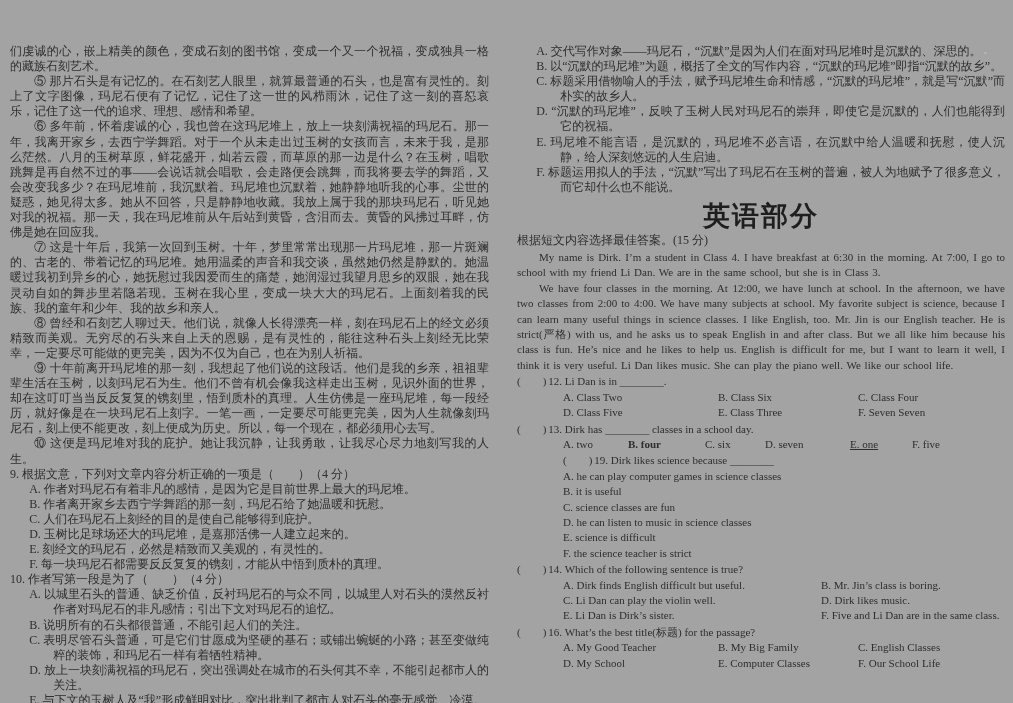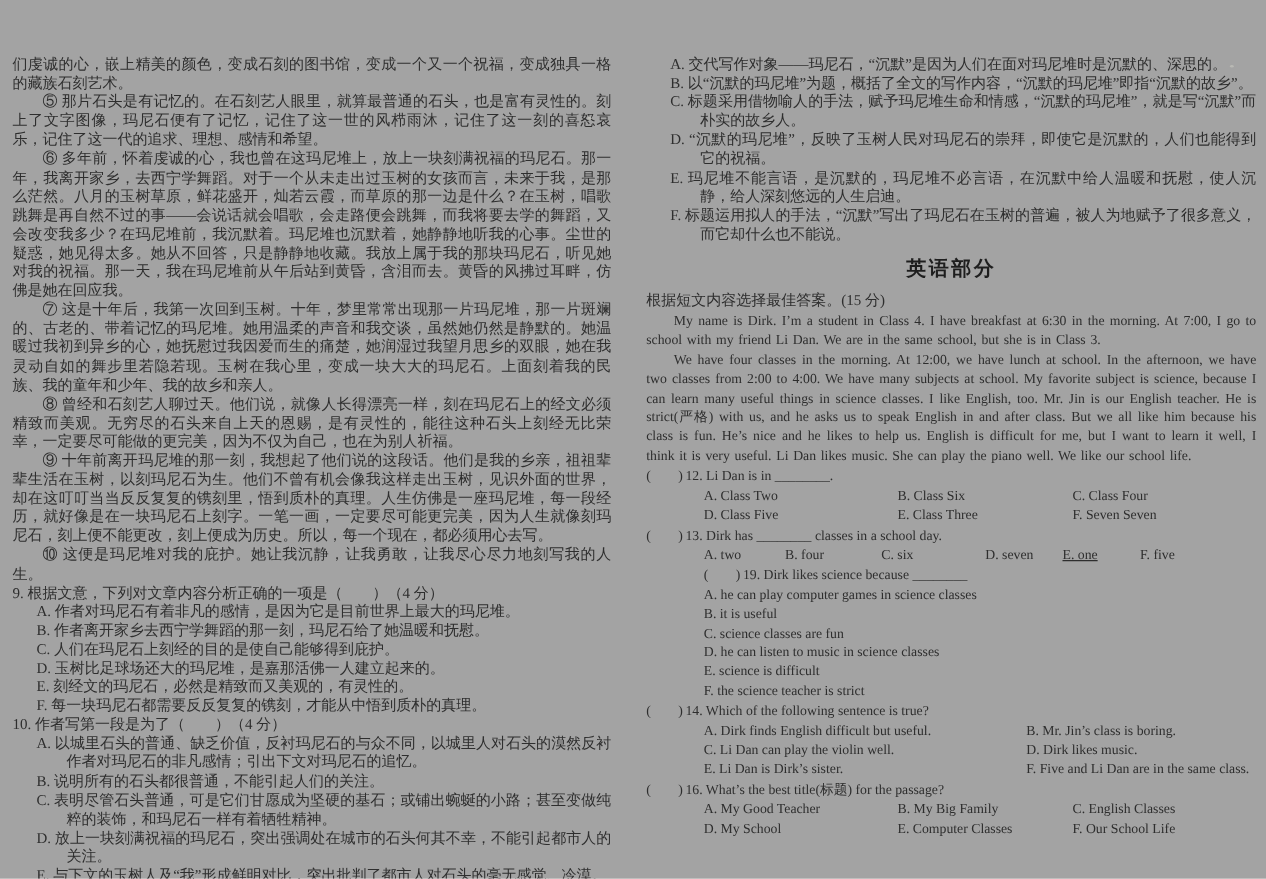--- a/index.html
+++ b/index.html
@@ -14,38 +14,38 @@
   .col-right { left:517px; width:488px; font-size:12px; line-height:15.1px; }
 
   .col p { margin:0; }
   .zh-body { text-align:justify; }
   .ind { text-indent:2em; }
   .stem { text-align:justify; }
   .opt { margin-left:1.6em !important; padding-left:2em; text-indent:-2em; text-align:justify; }
 
   .en-heading {
     font-family:"Liberation Sans","DejaVu Sans",sans-serif;
-    font-weight:bold; font-size:16px; line-height:24px;
+    font-weight:bold; font-size:27px; line-height:24px;
     text-align:center; letter-spacing:2px; color:#1e1e1e;
     margin:9px 0 5px 0 !important;
   }
   .instruction { margin-bottom:2px !important; }
   .en { font-size:11px; line-height:15.4px; }
   .en-para { text-align:justify; text-indent:2em; word-spacing:1px; }
 
   .qline { display:flex; align-items:baseline; margin-top:1px !important; }
   .bracket { white-space:pre; flex:0 0 auto; }
   .qstem { margin-left:2px; white-space:pre-wrap; }
 
   .optrow { margin-left:46px !important; display:flex; flex-wrap:wrap; }
   .optrow span { display:block; }
   .g3 .c1 { width:155px; } .g3 .c2 { width:140px; } .g3 .c3 { flex:1; }
   .g2 .c1 { width:258px; } .g2 .c2 { flex:1; }
-  .row13 .w1{width:65px;} .row13 .w2{width:77px;} .row13 .w3{width:60px;}
-  .row13 .w4{width:85px;text-align:center;} .row13 .w5{width:62px;text-decoration:underline;} .row13 .w6{flex:1;}
+  .row13 .w1{width:65px;} .row13 .w2{width:77px;font-weight:bold;} .row13 .w3{width:60px;}
+  .row13 .w4{width:85px;} .row13 .w5{width:62px;text-decoration:underline;} .row13 .w6{flex:1;}
   .optlist p { margin-left:46px !important; }
 
   
   .speck { position:absolute; background:#b9b9b4; border-radius:50%; }
 </style>
 </head>
 <body>
 
 <div class="page">
 

